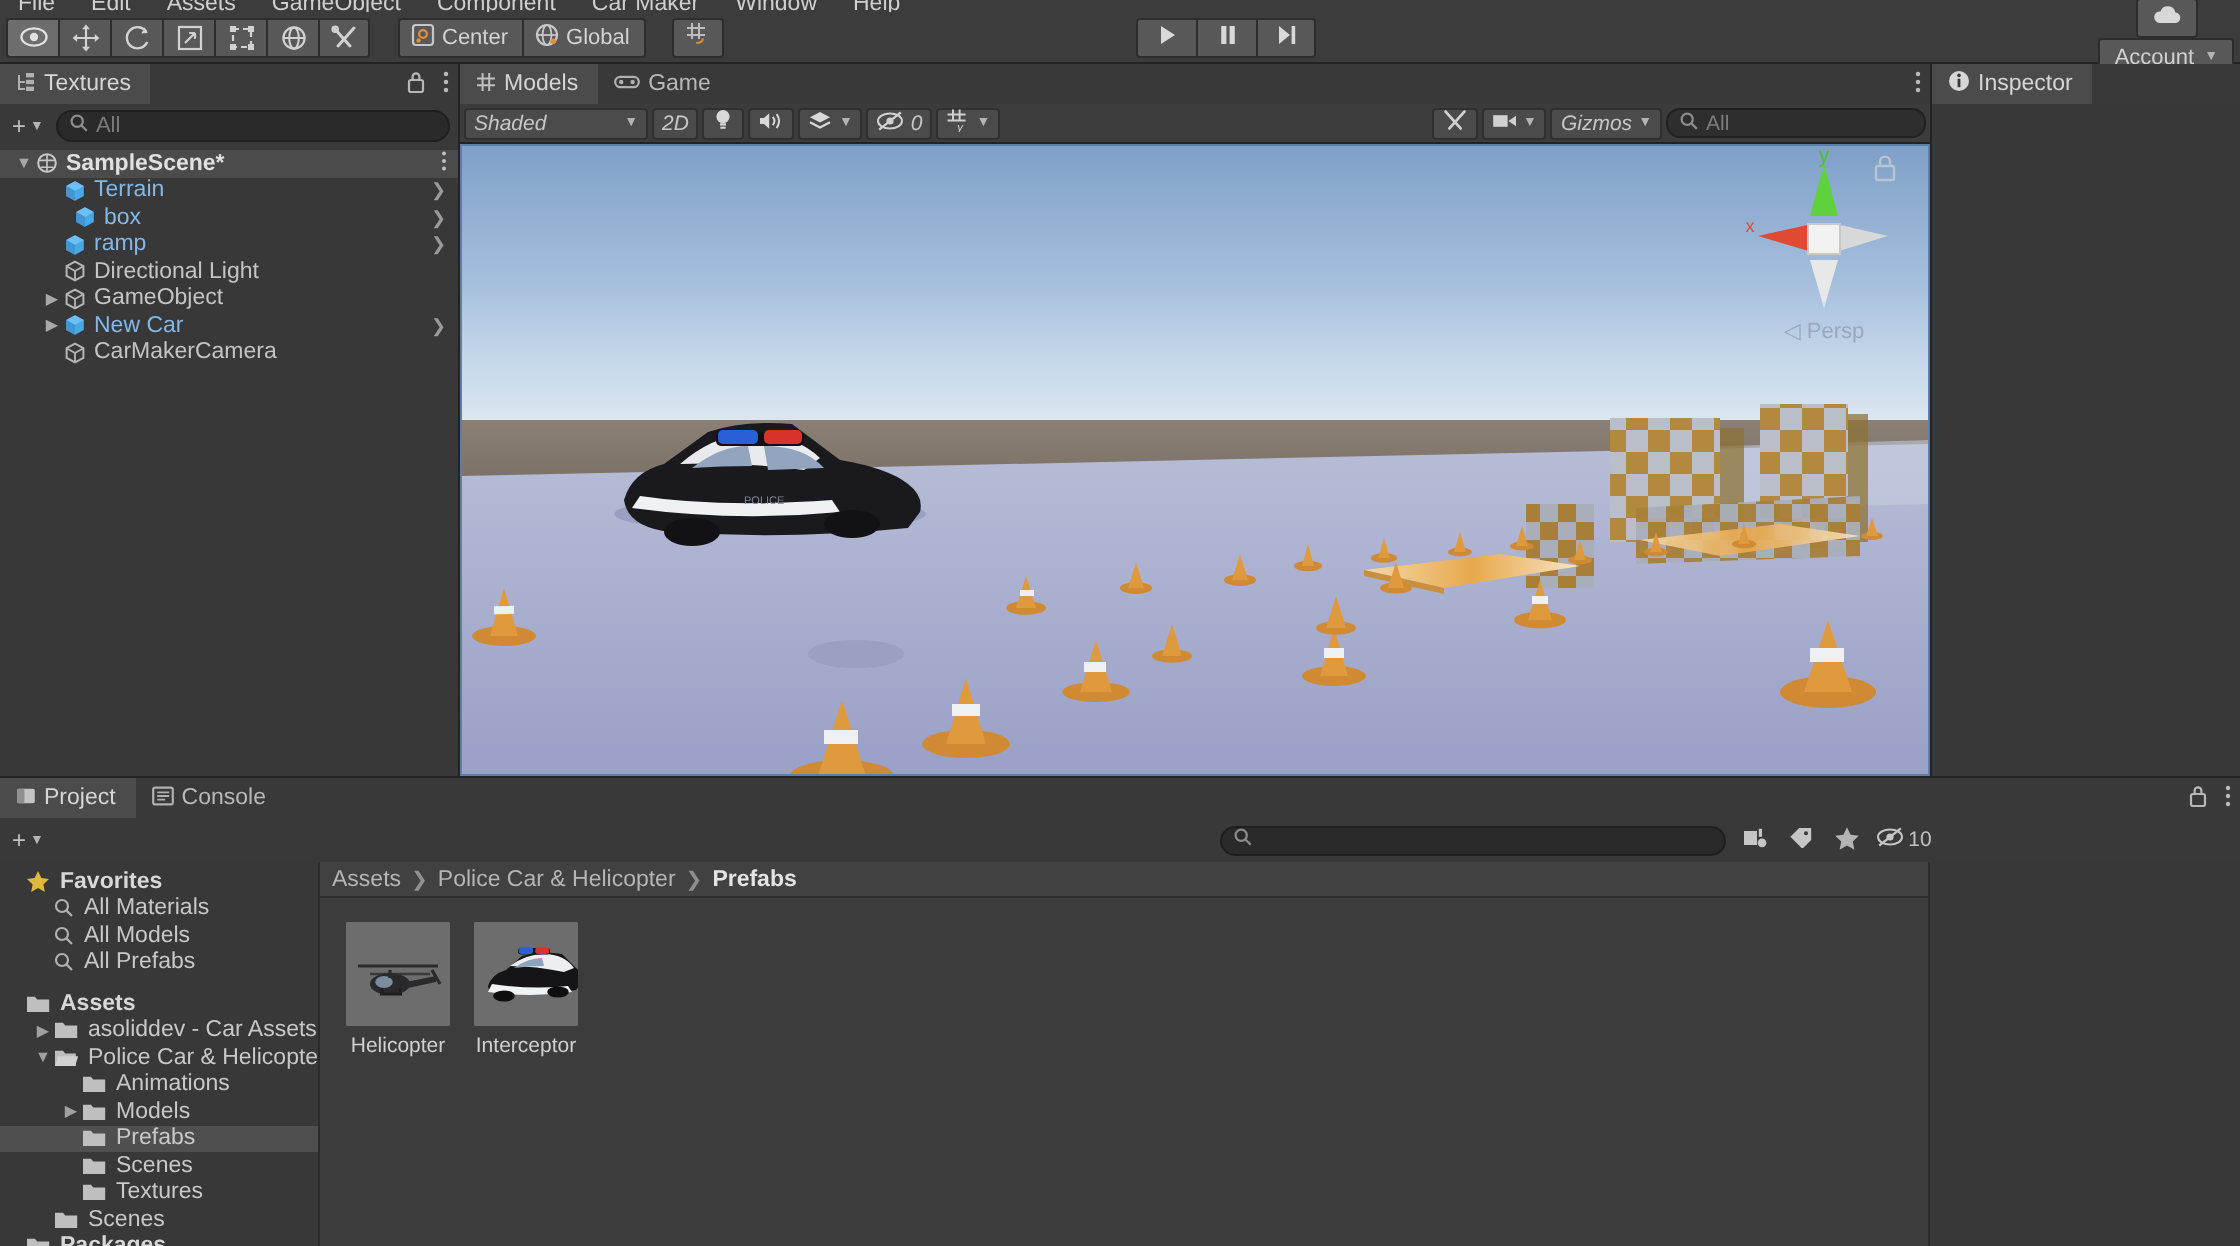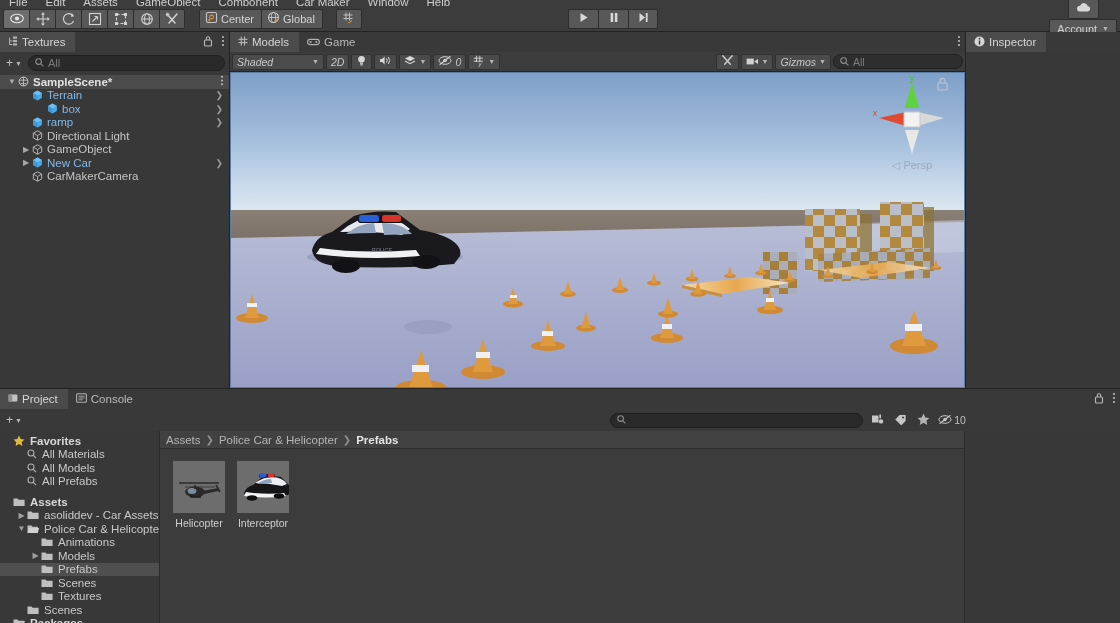--- a/index.html
+++ b/index.html
@@ -455,21 +455,21 @@
           <span style="display: inline-flex; margin-right: 4px; align-items: center;">
             <svg width="11" height="11" viewBox="0 0 11 11">
               <path d="M5.5 0.6l4.4 2.4v5l-4.4 2.4L1.1 8V3z" fill="#49a8e8"></path>
               <path d="M5.5 0.6l4.4 2.4-4.4 2.5L1.1 3z" fill="#6cc0f2"></path>
               <path d="M5.5 5.5v5L1.1 8V3z" fill="#3f93cf" opacity="0.85"></path>
             </svg>
           </span>
           <span class="h-label prefab">Terrain</span>
           <span class="h-chevron">❯</span>
         </div>
-        <div class="hrow" style="padding-left: 35px;">
+        <div class="hrow" style="padding-left: 4px; margin-left: 21px;">
           <span class="h-arrow"></span>
           <span style="display: inline-flex; margin-right: 4px; align-items: center;">
             <svg width="11" height="11" viewBox="0 0 11 11">
               <path d="M5.5 0.6l4.4 2.4v5l-4.4 2.4L1.1 8V3z" fill="#49a8e8"></path>
               <path d="M5.5 0.6l4.4 2.4-4.4 2.5L1.1 3z" fill="#6cc0f2"></path>
               <path d="M5.5 5.5v5L1.1 8V3z" fill="#3f93cf" opacity="0.85"></path>
             </svg>
           </span>
           <span class="h-label prefab">box</span>
           <span class="h-chevron">❯</span>

